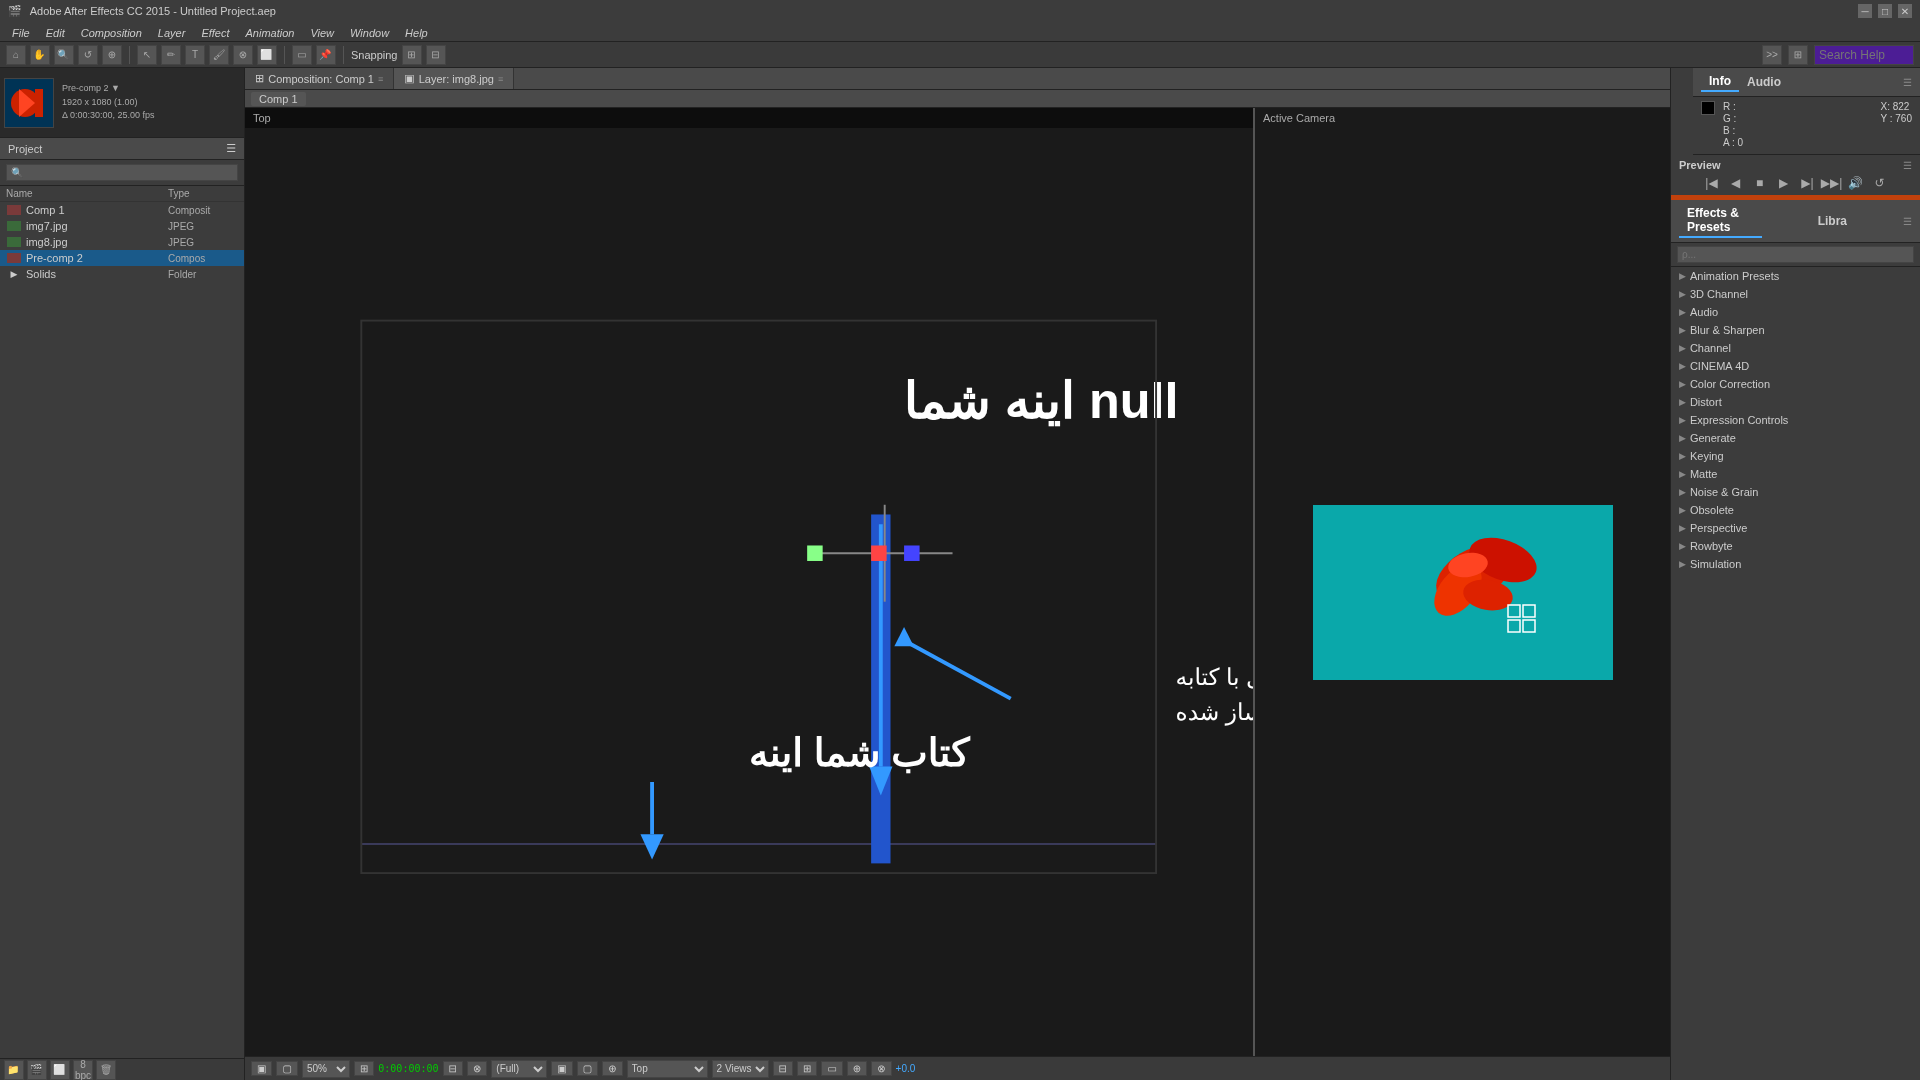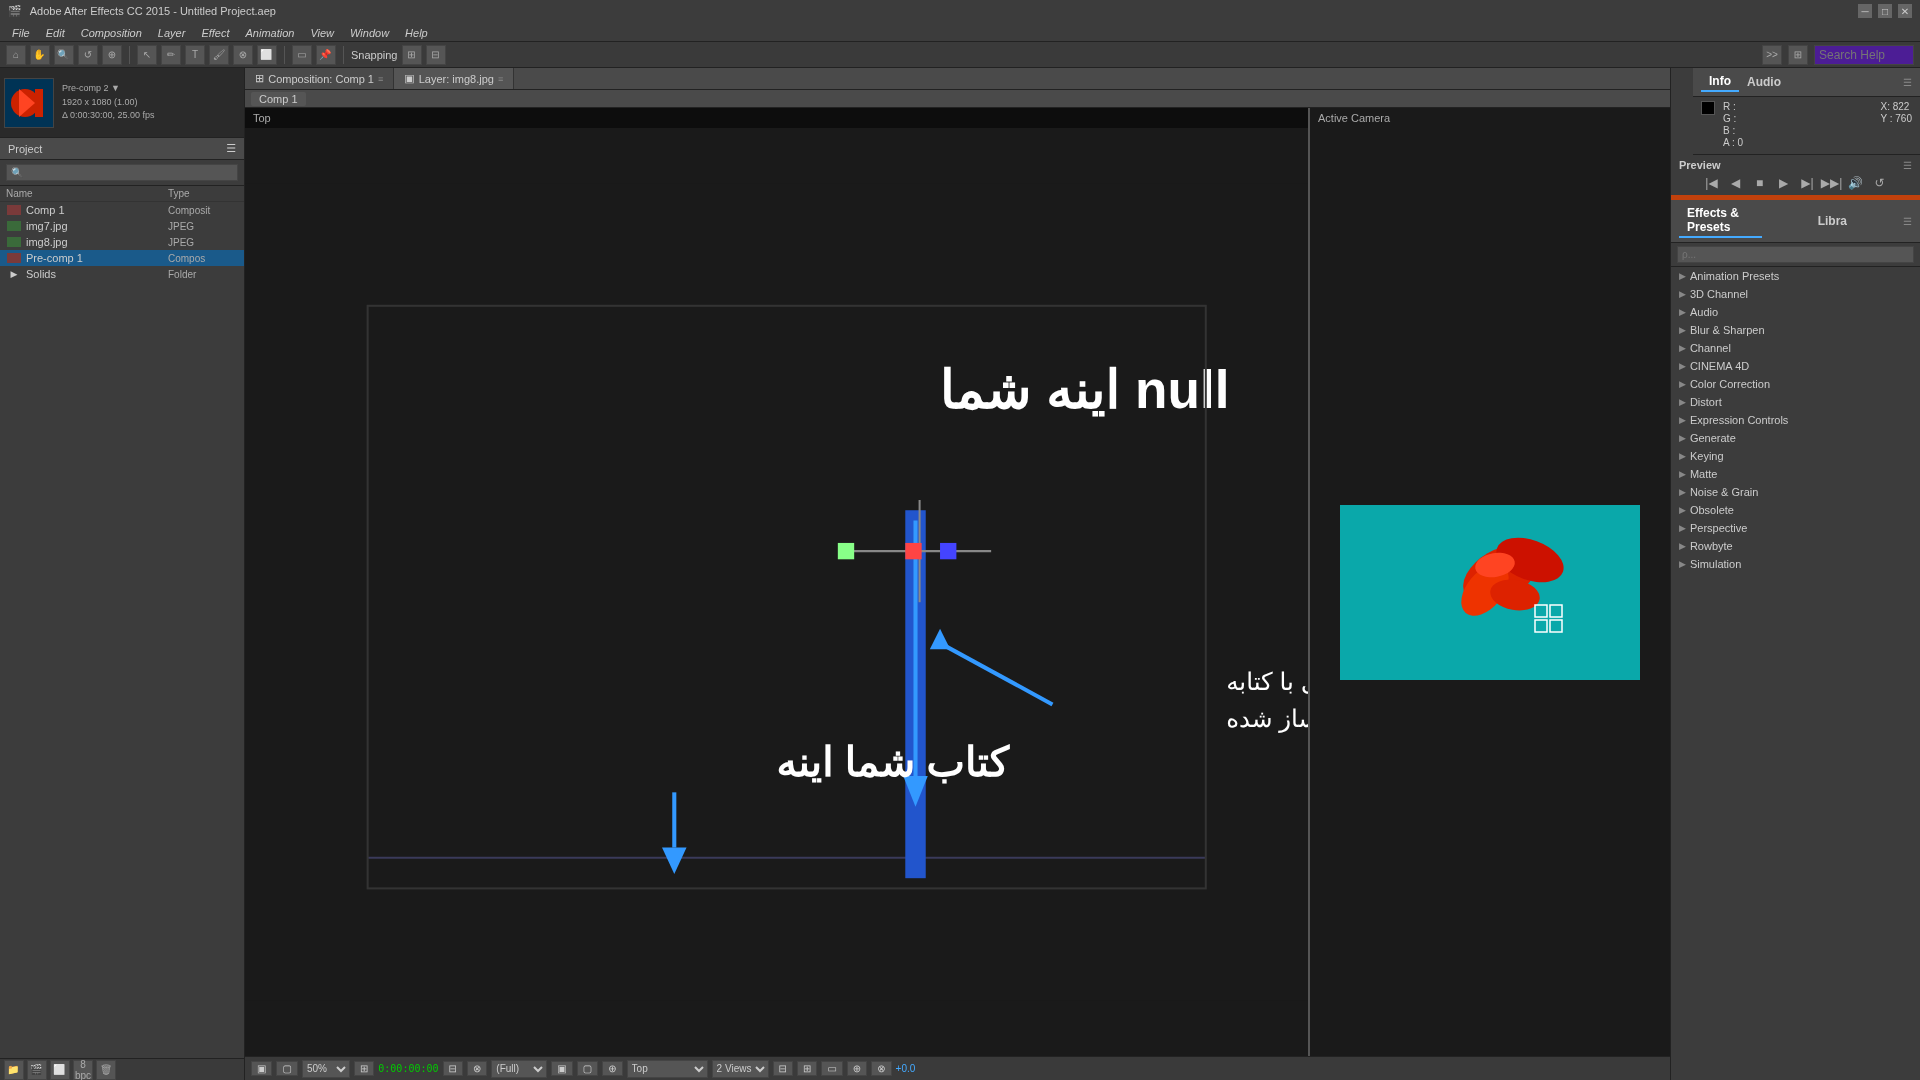--- a/index.html
+++ b/index.html
@@ -207,21 +207,21 @@
       top: 20px; left: 0; right: 0; bottom: 0;
       background: #1a1a1a;
       display: flex;
       align-items: center;
       justify-content: center;
       overflow: hidden;
     }
 
     
     #right-viewer {
-      width: 360px;
+      width: 415px;
       background: #1a1a1a;
       position: relative;
     }
     #right-viewer-header {
       position: absolute;
       top: 0; left: 0; right: 0;
       height: 20px;
       display: flex;
       align-items: center;
       padding: 0 8px;
@@ -510,21 +510,21 @@
         <div class="item-icon">
             <div class="item-jpeg"></div>
           </div>
         <span class="item-name">img8.jpg</span>
         <span class="item-type">JPEG</span>
       </div>
       <div class="project-item selected">
         <div class="item-icon">
             <div class="item-comp"></div>
           </div>
-        <span class="item-name">Pre-comp 1</span>
+        <span class="item-name">Pre-comp 2</span>
         <span class="item-type">Compos</span>
       </div>
       <div class="project-item">
         <div class="item-icon">▶</div>
         <span class="item-name">Solids</span>
         <span class="item-type">Folder</span>
       </div>
     </div>
     <div id="project-toolbar">
       <button class="toolbar-btn">📁</button>

